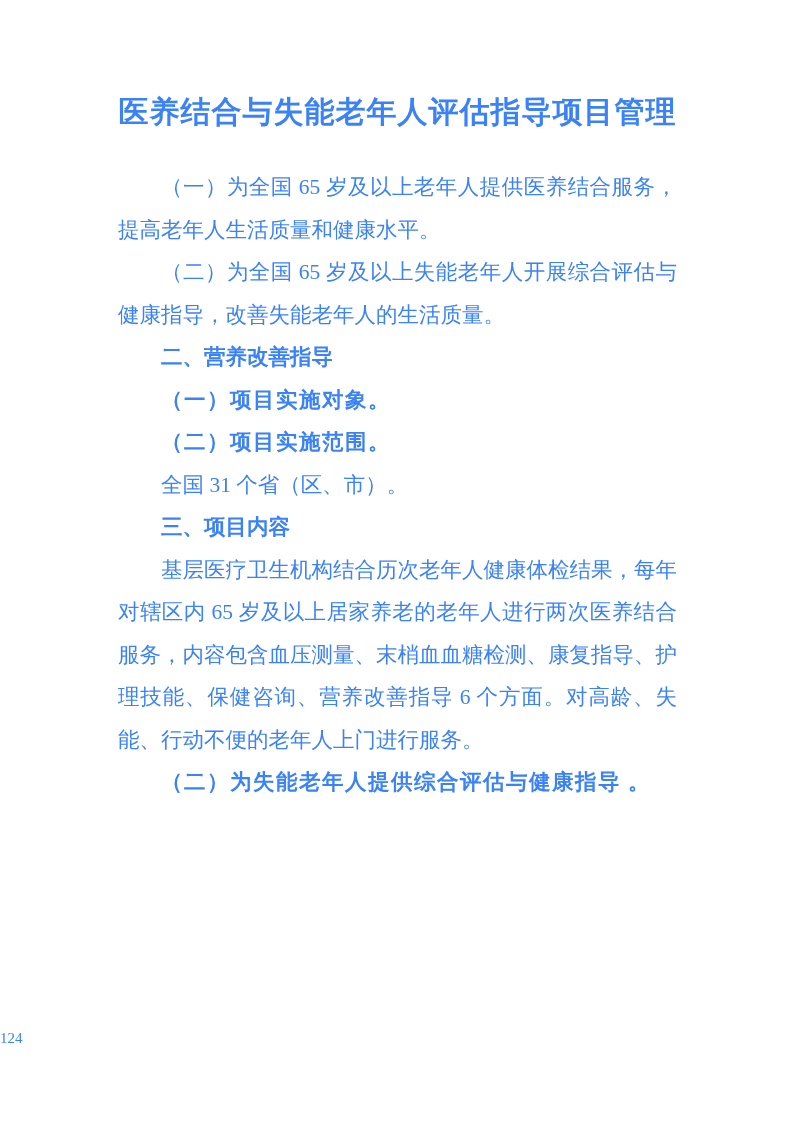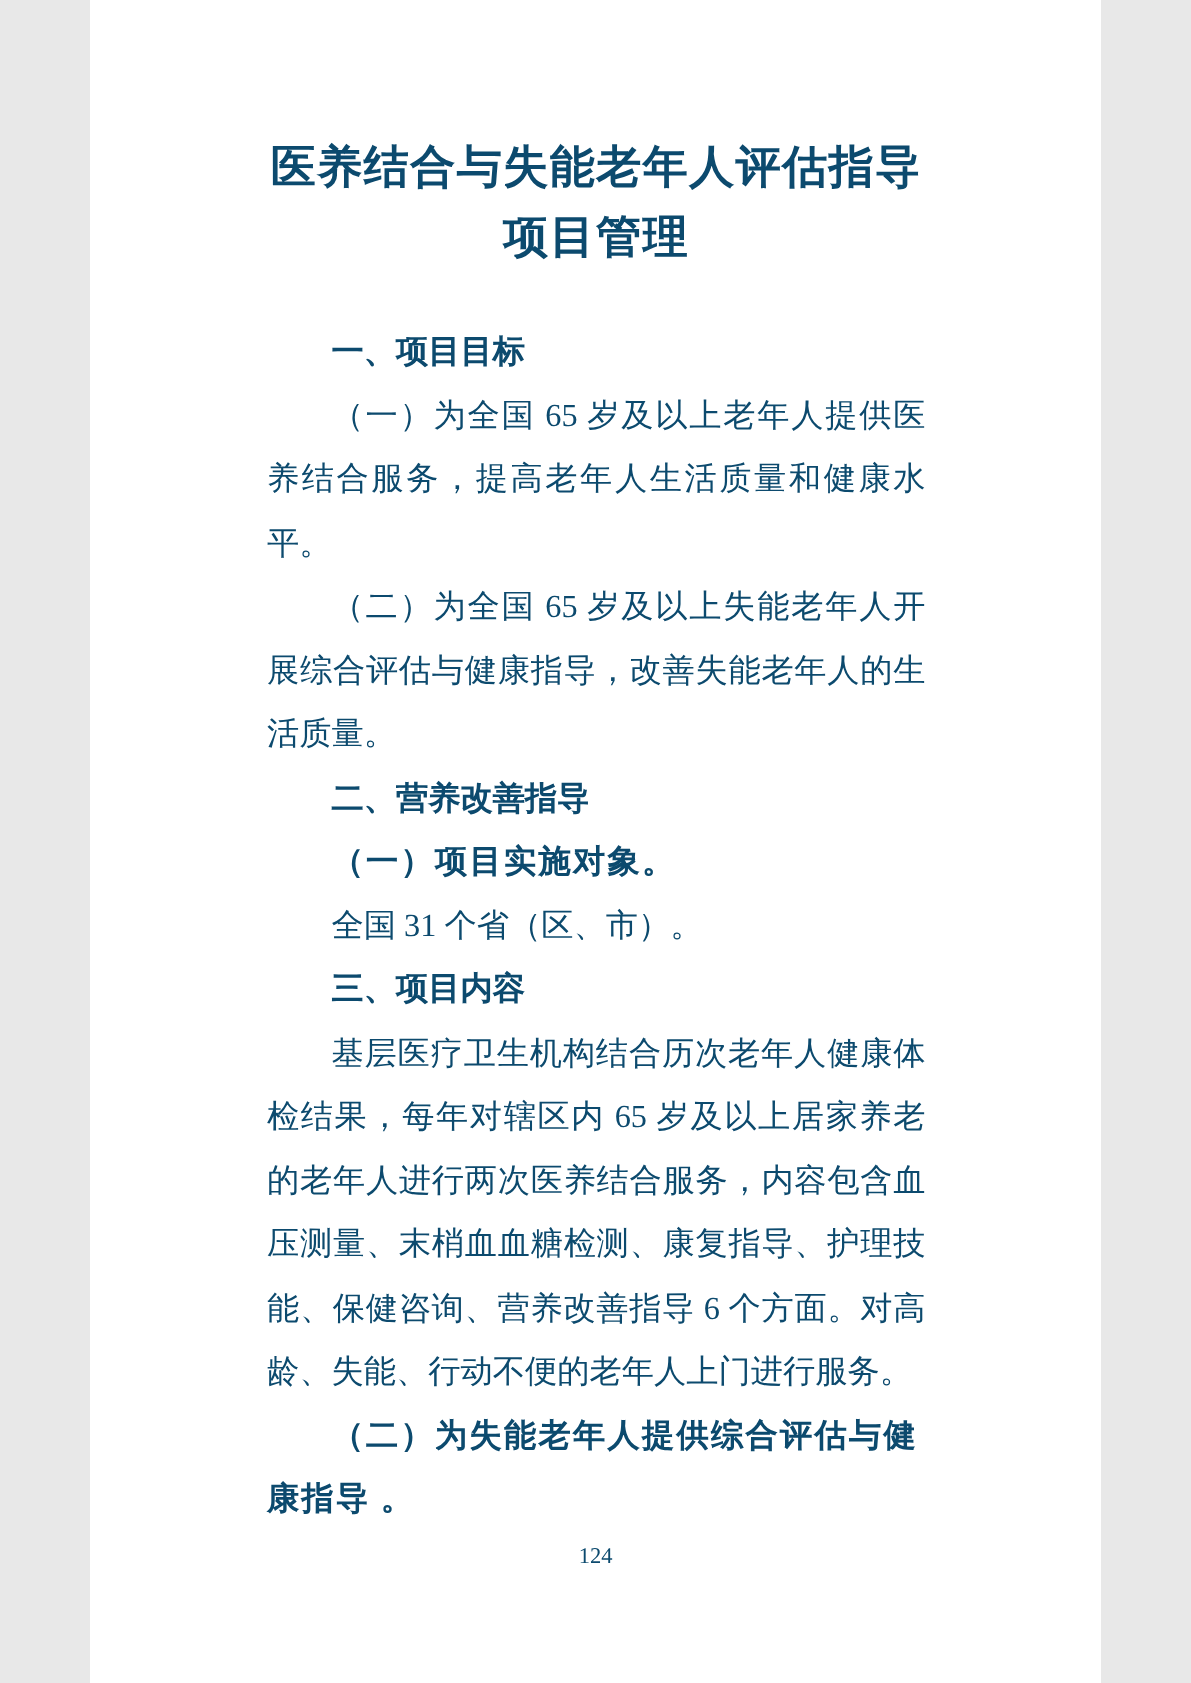--- a/index.html
+++ b/index.html
@@ -1,23 +1,23 @@
 <!DOCTYPE html>
 <html><head>
 <meta charset="utf-8">
 <style>
   * { box-sizing: border-box; }
   html, body { margin: 0; padding: 0; background: #e8e8e8; }
   .page {
     position: relative;
-    width: 674px;
+    width: 794px;
     height: 1122px;
     margin: 0 auto;
     background: #ffffff;
-    color: #0c4a6e;
+    color: #3b82f6;
     font-family: "Liberation Serif", "DejaVu Serif", serif;
     overflow: hidden;
   }
   .content {
     padding: 88px 117px 0 118px;
   }
   .doc-title {
     font-family: "Liberation Sans", "DejaVu Sans", sans-serif;
     font-weight: bold;
     font-size: 30px;
@@ -45,41 +45,41 @@
   }
   .h3 {
     font-weight: bold;
     letter-spacing: 1.5px;
   }
   .page-number {
     position: absolute;
     left: 0;
     right: 0;
     top: 1030px;
-    text-align: center;
+    text-align: left;
     font-size: 15px;
     font-family: "Liberation Serif", "DejaVu Serif", serif;
   }
 </style>
 </head>
 <body>
 
 <div class="page">
   <div class="content">
 
     <h1 class="doc-title">
       <span>医养结合与失能老年人评估指导项目管理</span><br>
     </h1>
 
     <div class="body-text">
-      <div class="blk h2">一、项目目标</div>
       <p class="blk para">（一）为全国 65 岁及以上老年人提供医养结合服务，提高老年人生活质量和健康水平。</p>
       <p class="blk para">（二）为全国 65 岁及以上失能老年人开展综合评估与健康指导，改善失能老年人的生活质量。</p>
       <div class="blk h2">二、营养改善指导</div>
       <div class="blk h3">（一）项目实施对象。</div>
+      <div class="blk h3">（二）项目实施范围。</div>
       <p class="blk para">全国 31 个省（区、市）。</p>
       <div class="blk h2">三、项目内容</div>
       <p class="blk para">基层医疗卫生机构结合历次老年人健康体检结果，每年对辖区内 65 岁及以上居家养老的老年人进行两次医养结合服务，内容包含血压测量、末梢血血糖检测、康复指导、护理技能、保健咨询、营养改善指导 6 个方面。对高龄、失能、行动不便的老年人上门进行服务。</p>
       <div class="blk h3">（二）为失能老年人提供综合评估与健康指导 。</div>
     </div>
 
   </div>
 
   <div class="page-number">124</div>
 </div>

